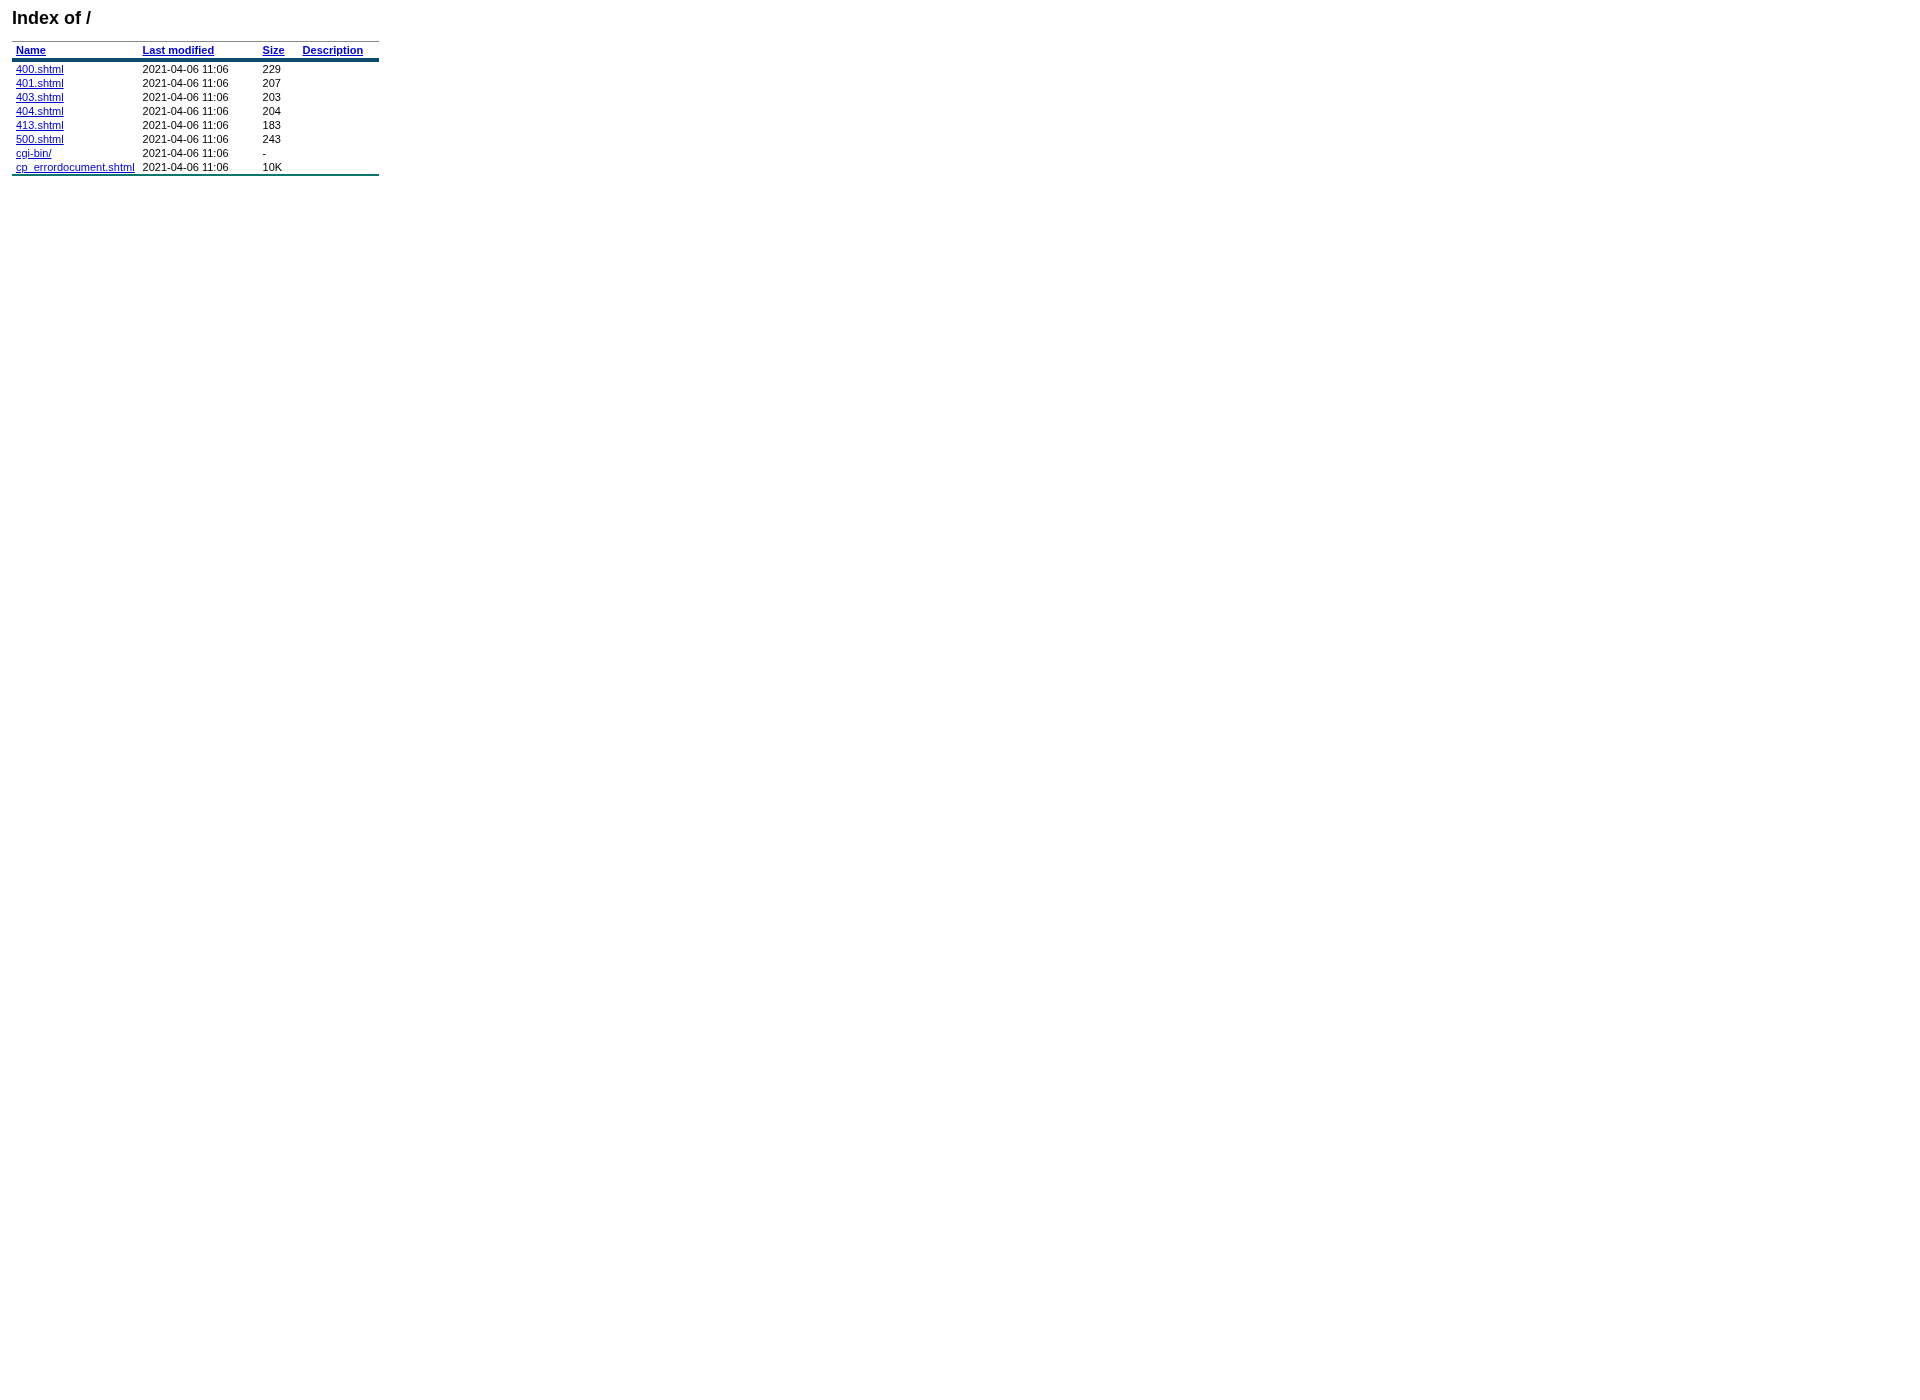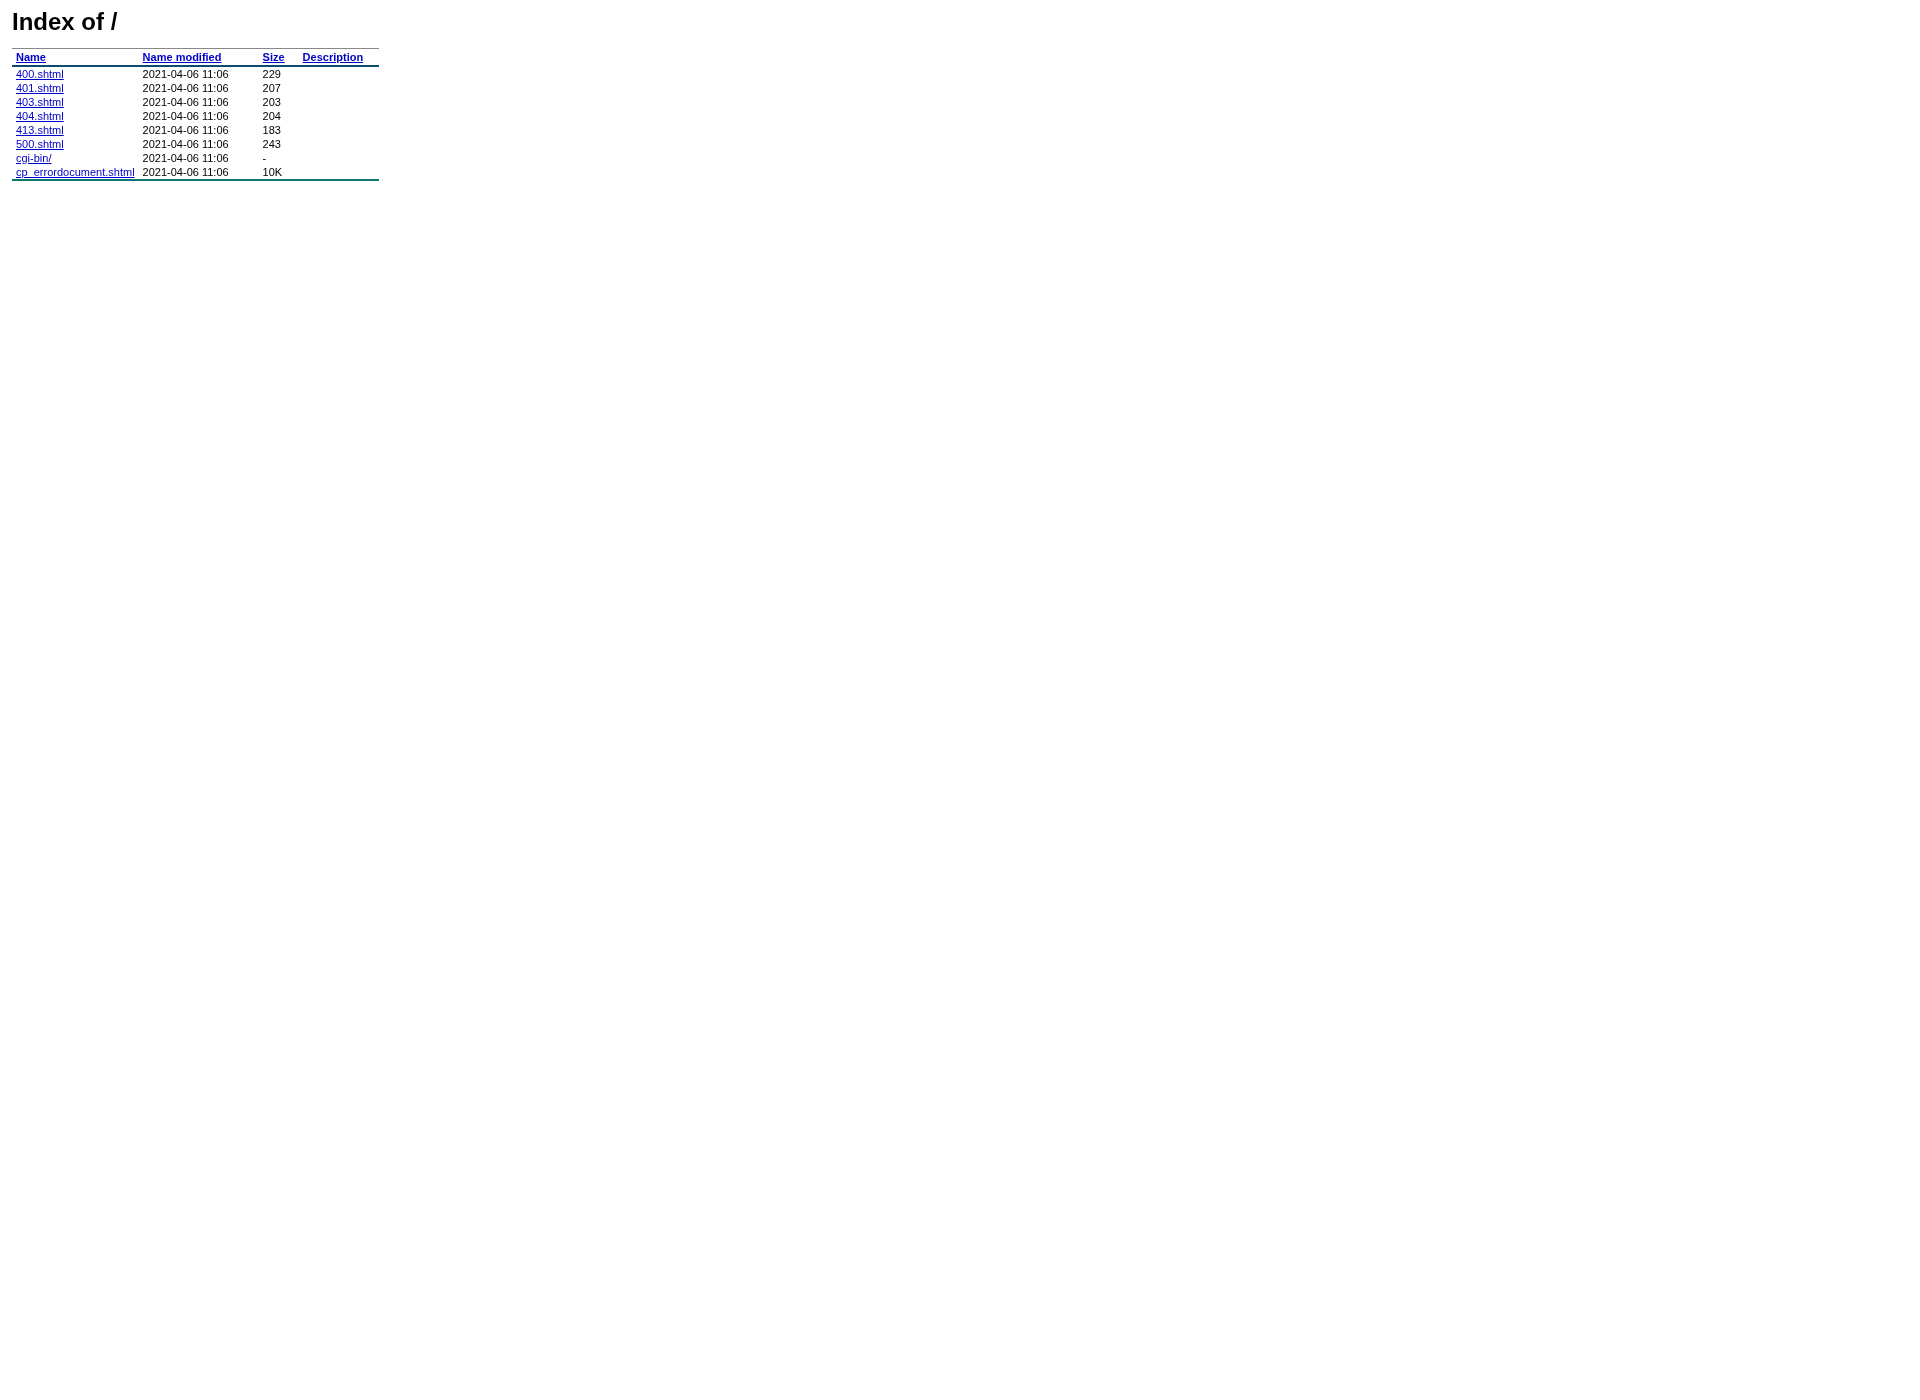--- a/index.html
+++ b/index.html
@@ -4,31 +4,31 @@
   <style>
     * { margin: 0; padding: 0; box-sizing: border-box; }
     body {
       font-family: Arial, Helvetica, sans-serif;
       font-size: 11px;
       background: #fff;
       color: #000;
       padding: 8px 12px;
     }
     h1 {
-      font-size: 24px;
+      font-size: 18px;
       font-weight: bold;
       margin-bottom: 12px;
     }
     table {
       border-collapse: collapse;
       min-width: 280px;
     }
     thead tr {
       border-top: 1px solid #888;
-      border-bottom: 2px solid #0c4a6e;
+      border-bottom: 4px solid #0c4a6e;
     }
     tbody tr:last-child {
       border-bottom: 2px solid #0f766e;
     }
     th {
       text-align: left;
       padding: 2px 4px;
       font-size: 11px;
       font-weight: bold;
     }
@@ -58,21 +58,21 @@
 
 <h1>Index of /</h1>
 
 <table>
   <thead>
     <tr>
       <th class="col-name">
         <a>Name</a>
       </th>
       <th class="col-modified">
-        <a>Name modified</a>
+        <a>Last modified</a>
       </th>
       <th class="col-size">
         <a>Size</a>
       </th>
       <th class="col-desc">
         <a>Description</a>
       </th>
     </tr>
   </thead>
   <tbody id="file-rows">

